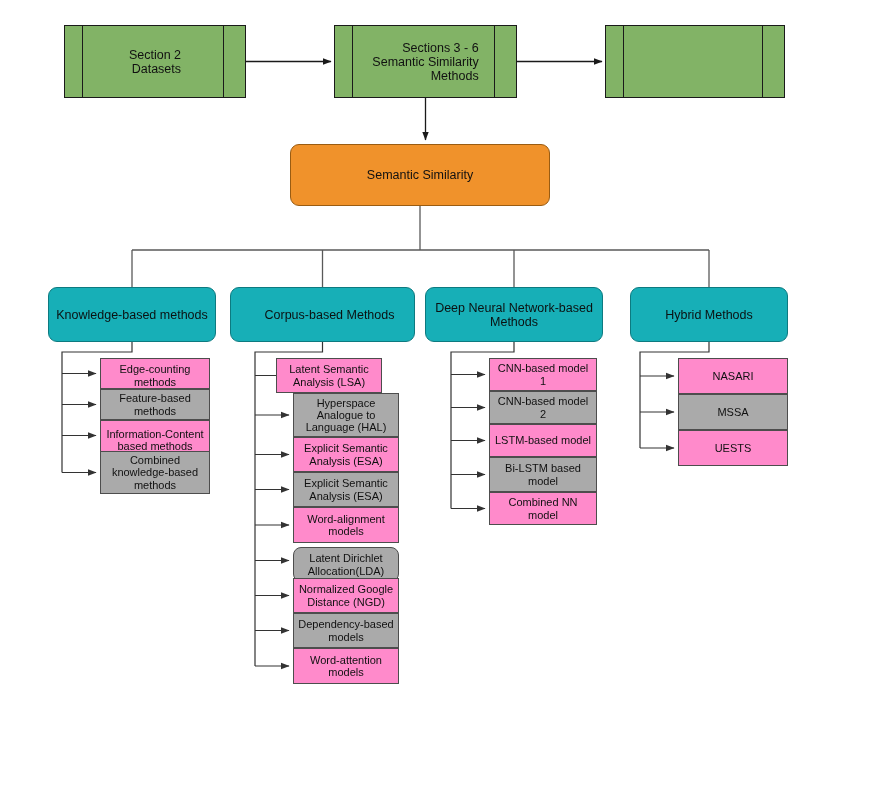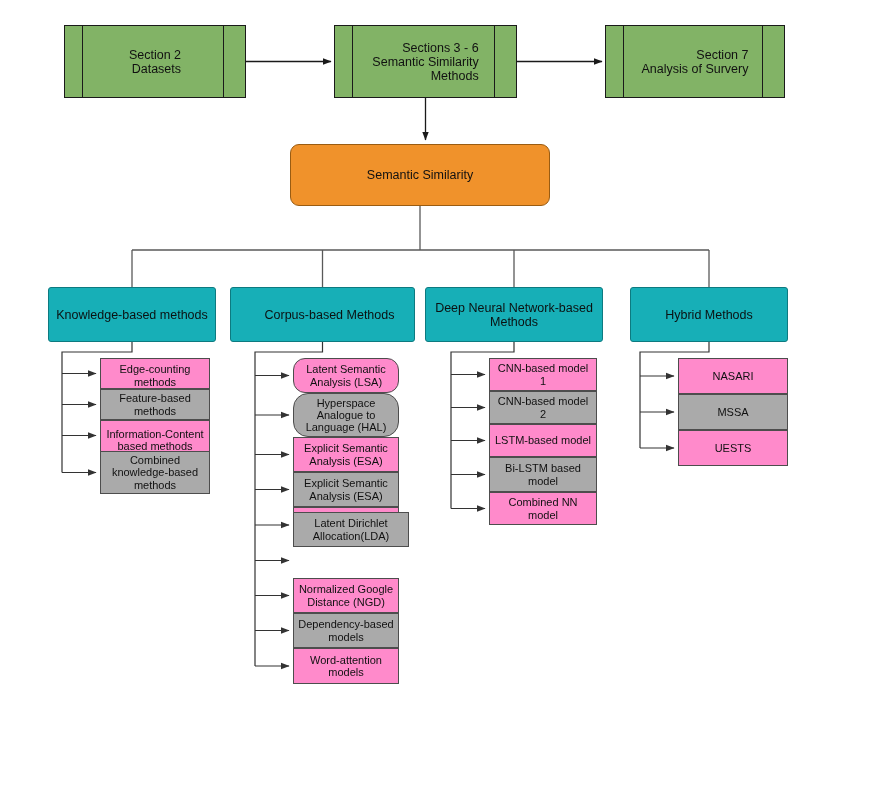--- a/index.html
+++ b/index.html
@@ -65,21 +65,21 @@
     border: 1.4px solid #9a5c12;
     border-radius: 9px;
     font-size: 12.5px;
     color: #111111;
   }
 
   
   .cat {
     background: #17AFB7;
     border: 1.4px solid #0d7a80;
-    border-radius: 3px;
+    border-radius: 9px;
     font-size: 12.5px;
     color: #0b1111;
     padding: 0 6px;
     white-space: pre-line;
   }
 
   
   .leaf {
     border: 1.4px solid #4d4d4d;
     font-size: 11px;
@@ -169,53 +169,51 @@
       <div class="node proc" style="left: 334px; top: 25px; width: 183px; height: 73px;">
         <span class="bar bar-l"></span>
         <span class="bar bar-r"></span>
         <span class="proc-label">Sections 3 - 6
 Semantic Similarity
 Methods</span>
       </div>
       <div class="node proc" style="left: 605px; top: 25px; width: 180px; height: 73px;">
         <span class="bar bar-l"></span>
         <span class="bar bar-r"></span>
-        <span class="proc-label">Section 7
-Analysis of Survery</span>
       </div>
     </div>
 
   <div class="node root" id="root-node" style="left: 290px; top: 144px; width: 260px; height: 62px;">
     <span>Semantic Similarity</span>
   </div>
 
   <div id="tree">
       <div class="node cat" style="left: 48px; top: 287px; width: 168px; height: 55px;"><span>Knowledge-based methods</span></div>
       <div class="node leaf pink" style="left: 100px; top: 358px; width: 110px; height: 31px; align-items: flex-end;"><span>Edge-counting
 methods</span></div>
       <div class="node leaf gray" style="left: 100px; top: 389px; width: 110px; height: 31px;"><span>Feature-based
 methods</span></div>
       <div class="node leaf pink" style="left: 100px; top: 420px; width: 110px; height: 40px;"><span>Information-Content
 based methods</span></div>
       <div class="node leaf gray" style="left: 100px; top: 451px; width: 110px; height: 43px;"><span>Combined
 knowledge-based
 methods</span></div>
       <div class="node cat" style="left: 230px; top: 287px; width: 185px; height: 55px; padding-left: 20px;"><span>Corpus-based Methods</span></div>
-      <div class="node leaf pink" style="left: 293px; top: 358px; width: 106px; height: 35px; border-radius: 12px;"><span>Latent Semantic
+      <div class="node leaf pink" style="left: 276px; top: 358px; width: 106px; height: 35px;"><span>Latent Semantic
 Analysis (LSA)</span></div>
-      <div class="node leaf gray" style="left: 293px; top: 393px; width: 106px; height: 44px; border-radius: 15px;"><span>Hyperspace
+      <div class="node leaf gray" style="left: 293px; top: 393px; width: 106px; height: 44px;"><span>Hyperspace
 Analogue to
 Language (HAL)</span></div>
       <div class="node leaf pink" style="left: 293px; top: 437px; width: 106px; height: 35px;"><span>Explicit Semantic
 Analysis (ESA)</span></div>
       <div class="node leaf gray" style="left: 293px; top: 472px; width: 106px; height: 35px;"><span>Explicit Semantic
 Analysis (ESA)</span></div>
       <div class="node leaf pink" style="left: 293px; top: 507px; width: 106px; height: 36px;"><span>Word-alignment
 models</span></div>
-      <div class="node leaf gray" style="left: 293px; top: 512px; width: 116px; height: 35px;"><span>Latent Dirichlet
+      <div class="node leaf gray" style="left: 293px; top: 547px; width: 106px; height: 35px; border-radius: 8px;"><span>Latent Dirichlet
 Allocation(LDA)</span></div>
       <div class="node leaf pink" style="left: 293px; top: 578px; width: 106px; height: 35px;"><span>Normalized Google
 Distance (NGD)</span></div>
       <div class="node leaf gray" style="left: 293px; top: 613px; width: 106px; height: 35px;"><span>Dependency-based
 models</span></div>
       <div class="node leaf pink" style="left: 293px; top: 648px; width: 106px; height: 36px;"><span>Word-attention
 models</span></div>
       <div class="node cat" style="left: 425px; top: 287px; width: 178px; height: 55px;"><span>Deep Neural Network-based
 Methods</span></div>
       <div class="node leaf pink" style="left: 489px; top: 358px; width: 108px; height: 33px;"><span>CNN-based model 1</span></div>

